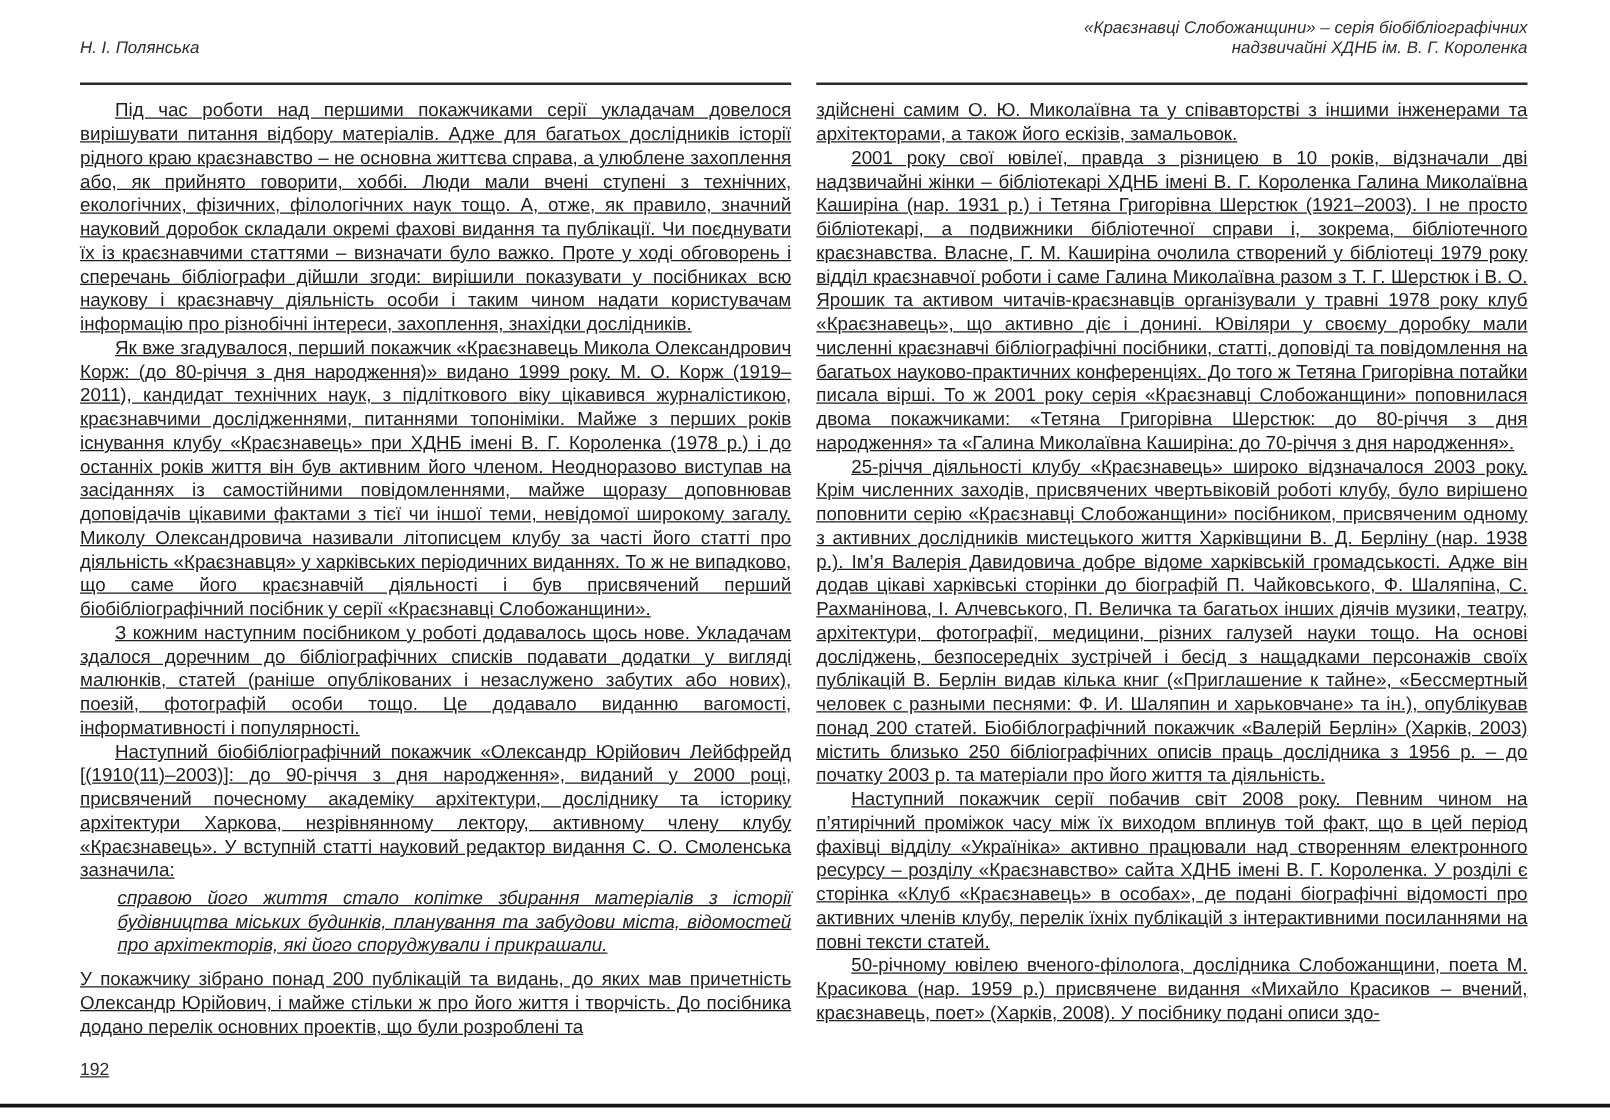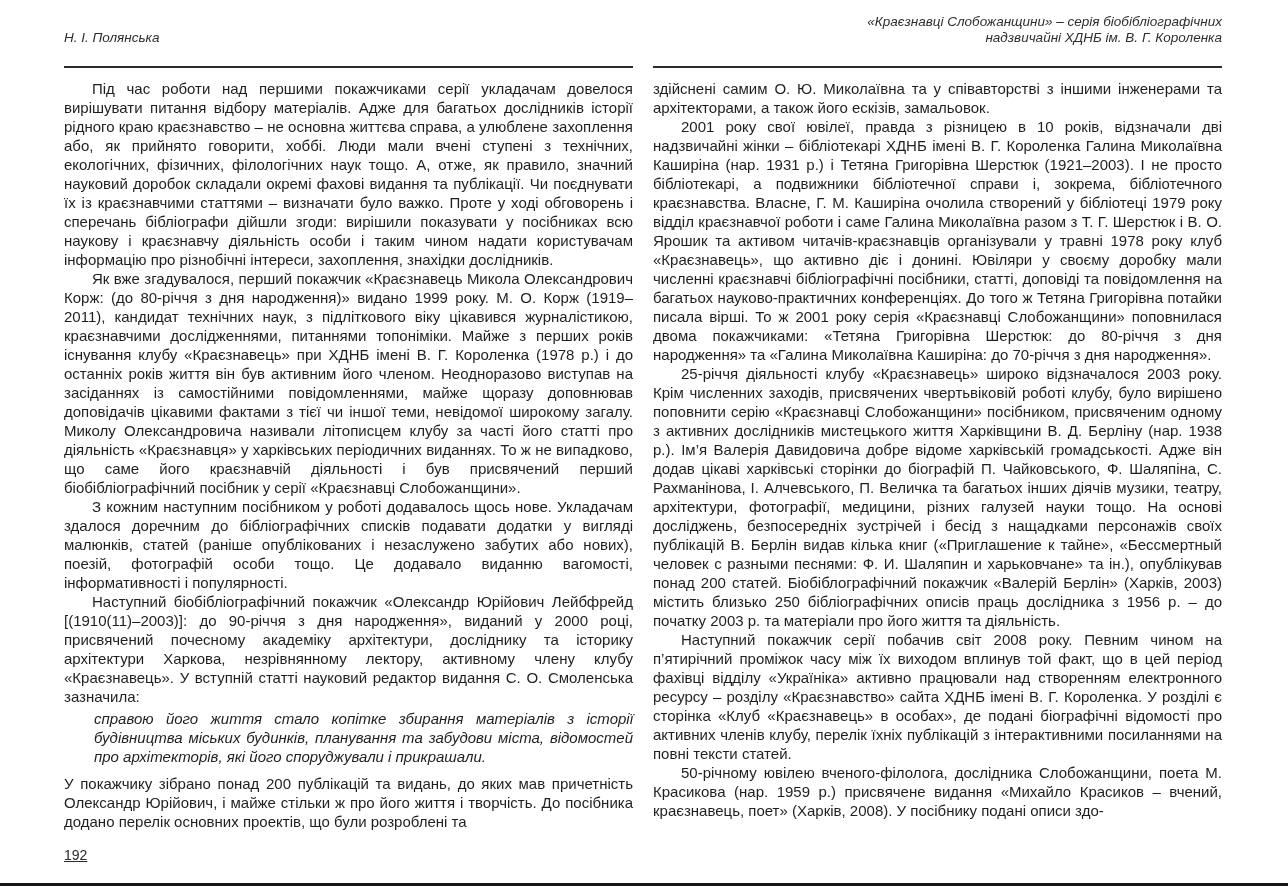--- a/index.html
+++ b/index.html
@@ -43,20 +43,21 @@
   }
   .page-body {
     margin-top: 11px;
     font-size: 15px;
     line-height: 19px;
     text-align: justify;
   }
   .page-body p {
     margin: 0;
     text-indent: 28px;
+    text-decoration: underline;
   }
   .page-body p.no-indent {
     text-indent: 0;
   }
   .page-body p.quote {
     font-style: italic;
     margin-left: 30px;
     text-indent: 0;
     margin-top: 3px;
     margin-bottom: 8px;

